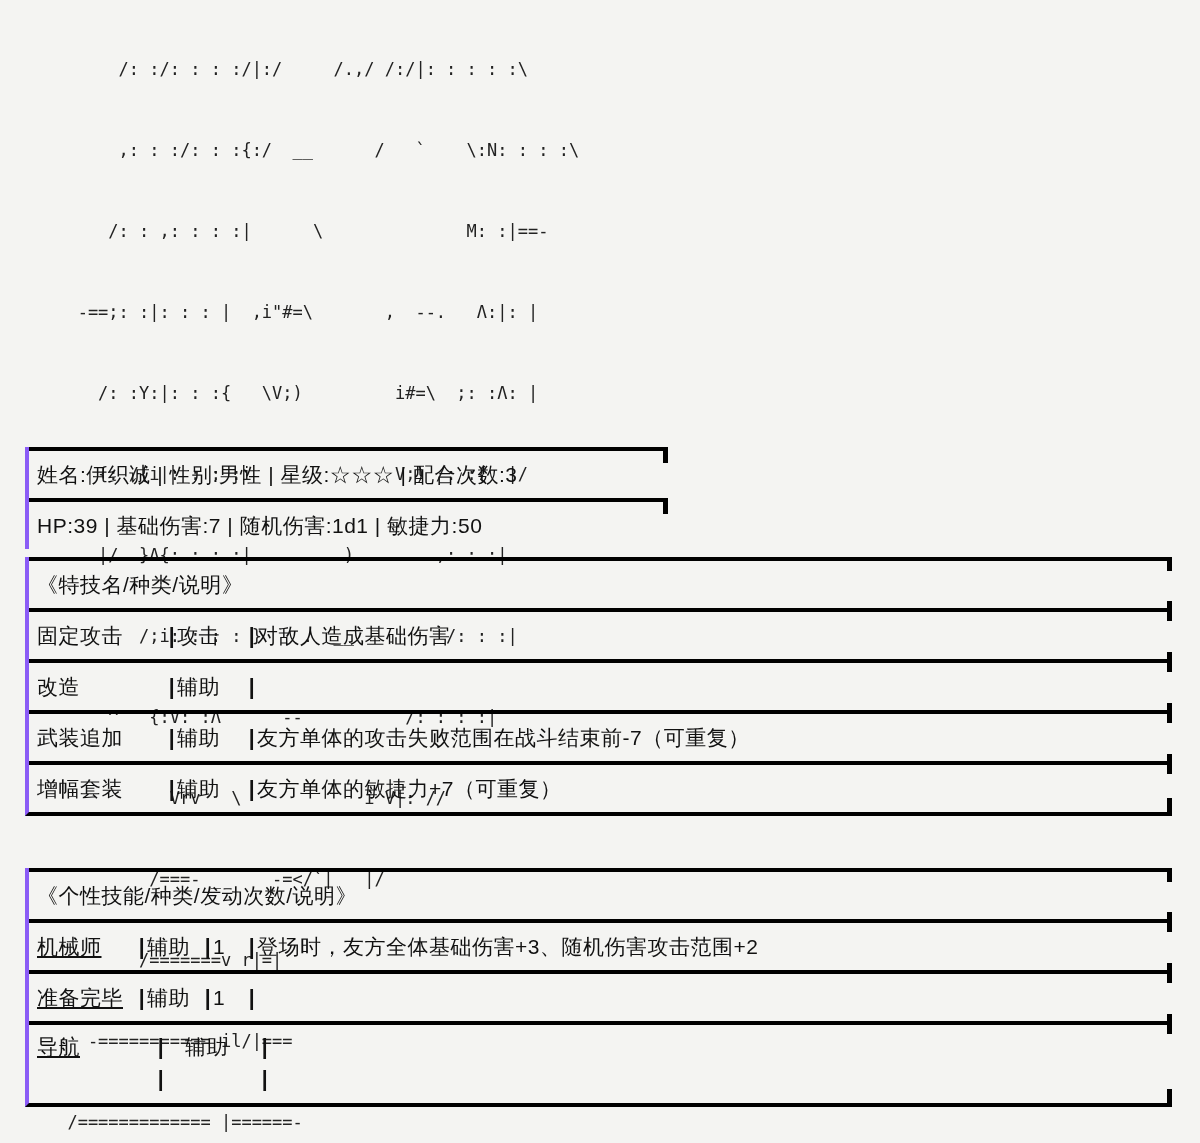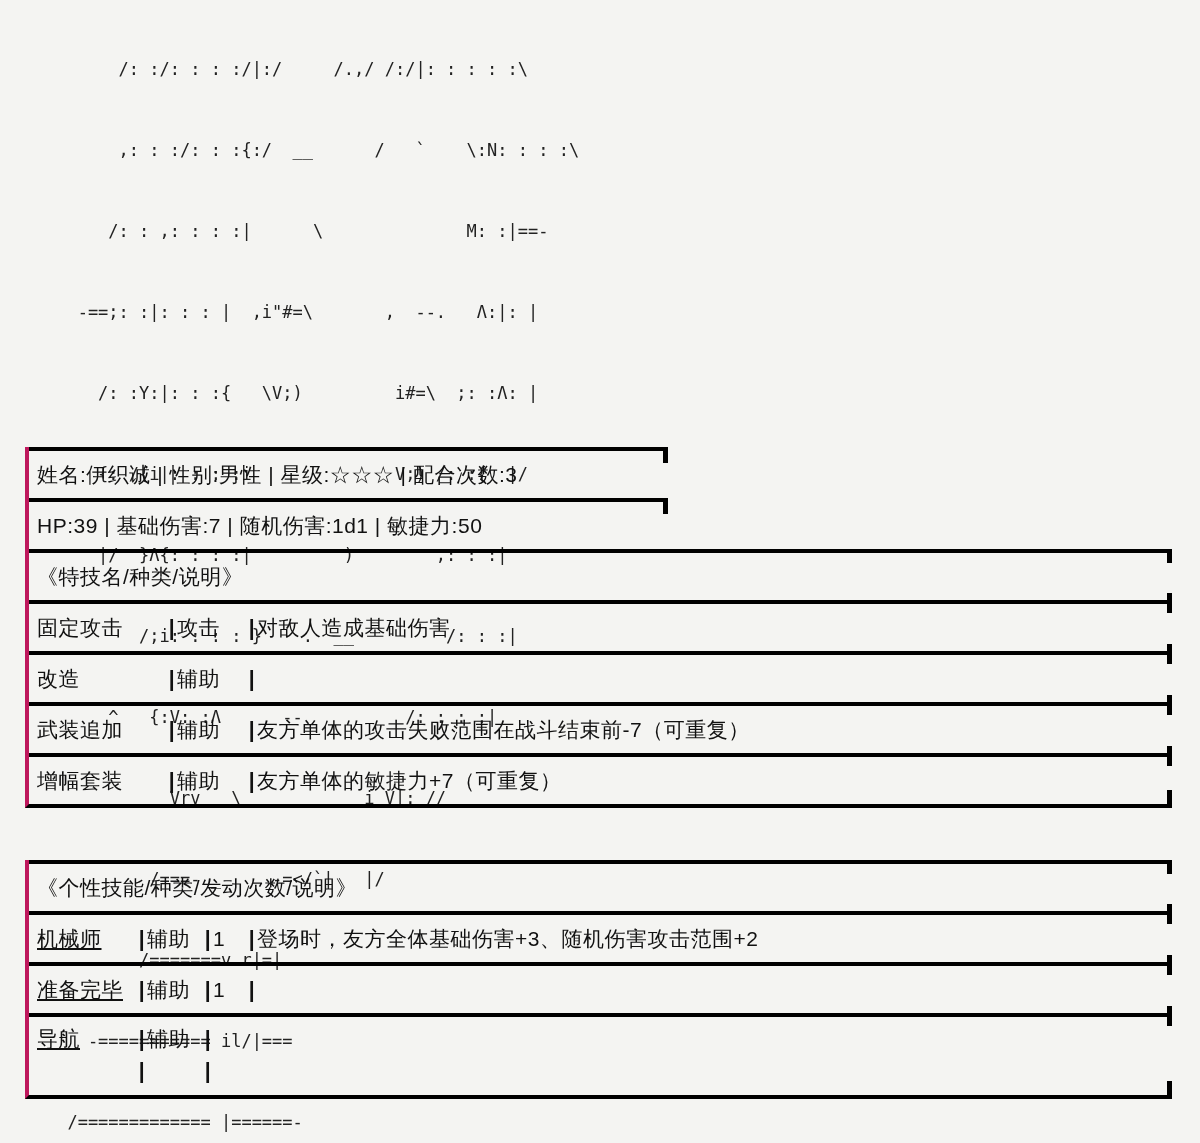--- a/index.html
+++ b/index.html
@@ -22,21 +22,21 @@
     line-height: 27px;
     white-space: pre;
     color: #222;
     margin: 2px 0 0 6px;
     height: 434px;
   }
   
   .tbl {
     position: relative;
     margin-left: 25px;
-    border-left: 4px solid #be185d;
+    border-left: 4px solid #8b5cf6;
   }
   .tbl.narrow { width: 643px; }
   .tbl.wide   { width: 1147px; }
   .tbl.closed { border-bottom: 4px solid #000; }
   .tbl.closed::after {            
     content: "";
     position: absolute;
     right: 0; bottom: -4px;
     width: 5px; height: 18px;
     background: #000;
@@ -63,24 +63,24 @@
   
   .cell { white-space: nowrap; overflow: hidden; }
   .sep  { font-weight: bold; transform: scaleY(1.05); flex: 0 0 10px; text-align: center; }
   .skill-tbl  .c-name { flex: 0 0 130px; }
   .skill-tbl  .c-type { flex: 0 0 70px; }
   .trait-tbl  .c-name { flex: 0 0 100px; text-decoration: underline; }
   .trait-tbl  .c-type { flex: 0 0 56px; }
   .trait-tbl  .c-cnt  { flex: 0 0 34px; }
   .c-desc { flex: 1 1 auto; }
   .row.multi { display: block; padding-top: 6px; padding-bottom: 8px; }
-  .row.multi .line { display: flex; align-items: flex-start; line-height: 32px; }
+  .row.multi .line { display: flex; align-items: flex-start; line-height: 32px; gap: 19px; }
   .gap { height: 52px; }
   .mt-art { margin-top: 11px; }
-  .mt-sect { margin-top: 0px; }
+  .mt-sect { margin-top: 8px; }
 </style>
 </head>
 <body>
 
 <div class="page">
 
   <div class="art">
     <div>           /: :/: : : :/|:/     /.,/ /:/|: : : : :\</div>
     <div>           ,: : :/: : :{:/  __      /   `    \:N: : : :\</div>
     <div>          /: : ,: : : :|      \              M: :|==-</div>

